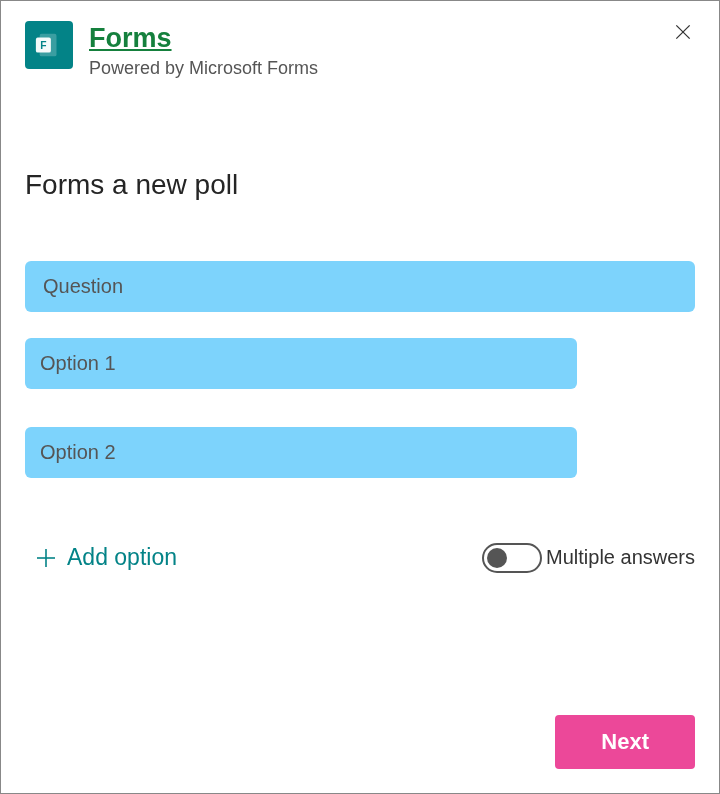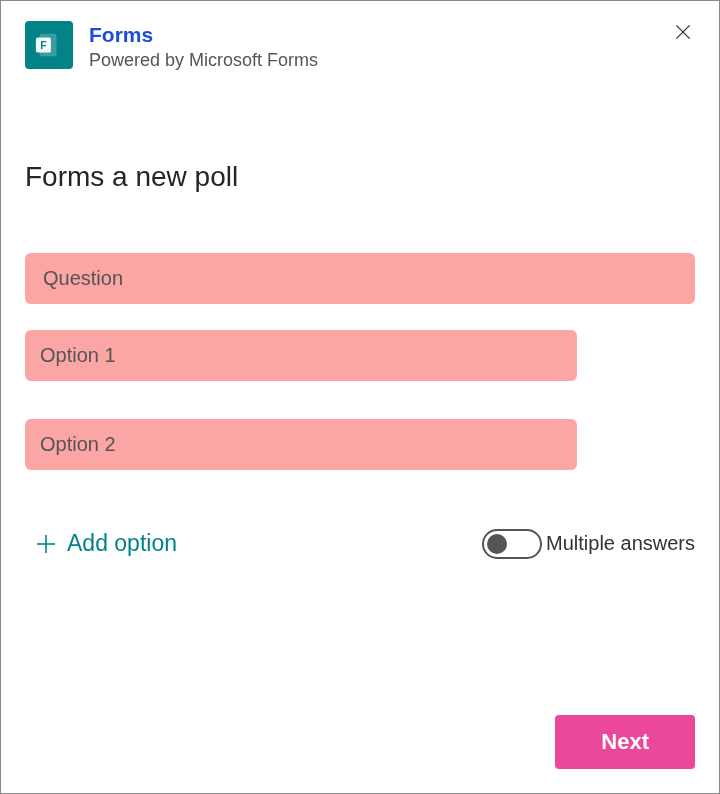--- a/index.html
+++ b/index.html
@@ -39,24 +39,25 @@
     }
     .app-icon svg {
       width: 30px;
       height: 30px;
     }
     .header-text {
       margin-left: 16px;
       flex: 1;
     }
     .app-title {
-      font-size: 21px;
+      font-size: 27px;
       font-weight: 700;
-      color: #1d4ed8;
+      color: #15803d;
       line-height: 1.3;
+      text-decoration: underline;
     }
     .app-subtitle {
       font-size: 18px;
       color: #555;
       margin-top: 2px;
     }
     .close-btn {
       position: absolute;
       top: 16px;
       right: 20px;
@@ -79,21 +80,21 @@
     }
     .page-title {
       font-size: 28px;
       font-weight: 400;
       color: #252525;
       margin-top: 90px;
       margin-bottom: 60px;
     }
     .field {
       width: 100%;
-      background: #fca5a5;
+      background: #7dd3fc;
       border: none;
       border-radius: 6px;
       padding: 14px 18px;
       font-size: 20px;
       color: #555;
       font-family: inherit;
       outline: none;
     }
     .field::placeholder {
       color: #555;
@@ -103,21 +104,21 @@
     }
     .option-field {
       width: calc(100% - 118px);
       margin-bottom: 38px;
       padding-left: 15px;
     }
     .row {
       display: flex;
       align-items: center;
       justify-content: space-between;
-      margin-top: 18px;
+      margin-top: 24px;
     }
     .add-option {
       display: flex;
       align-items: center;
       background: none;
       border: none;
       color: #038387;
       cursor: pointer;
       font-family: inherit;
       padding: 4px 0;

